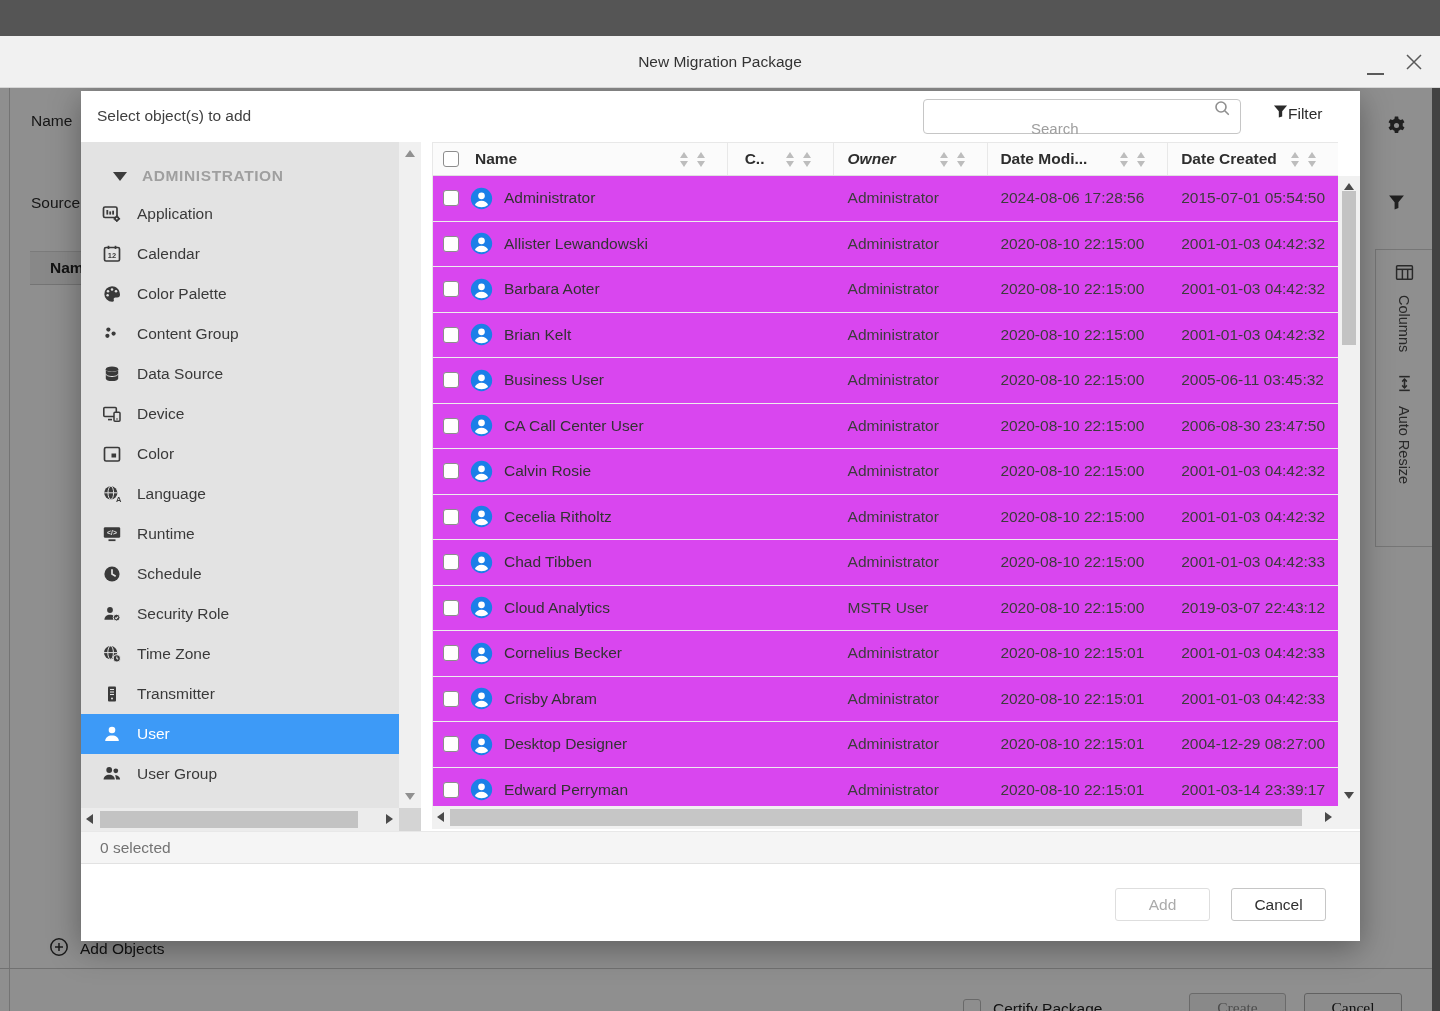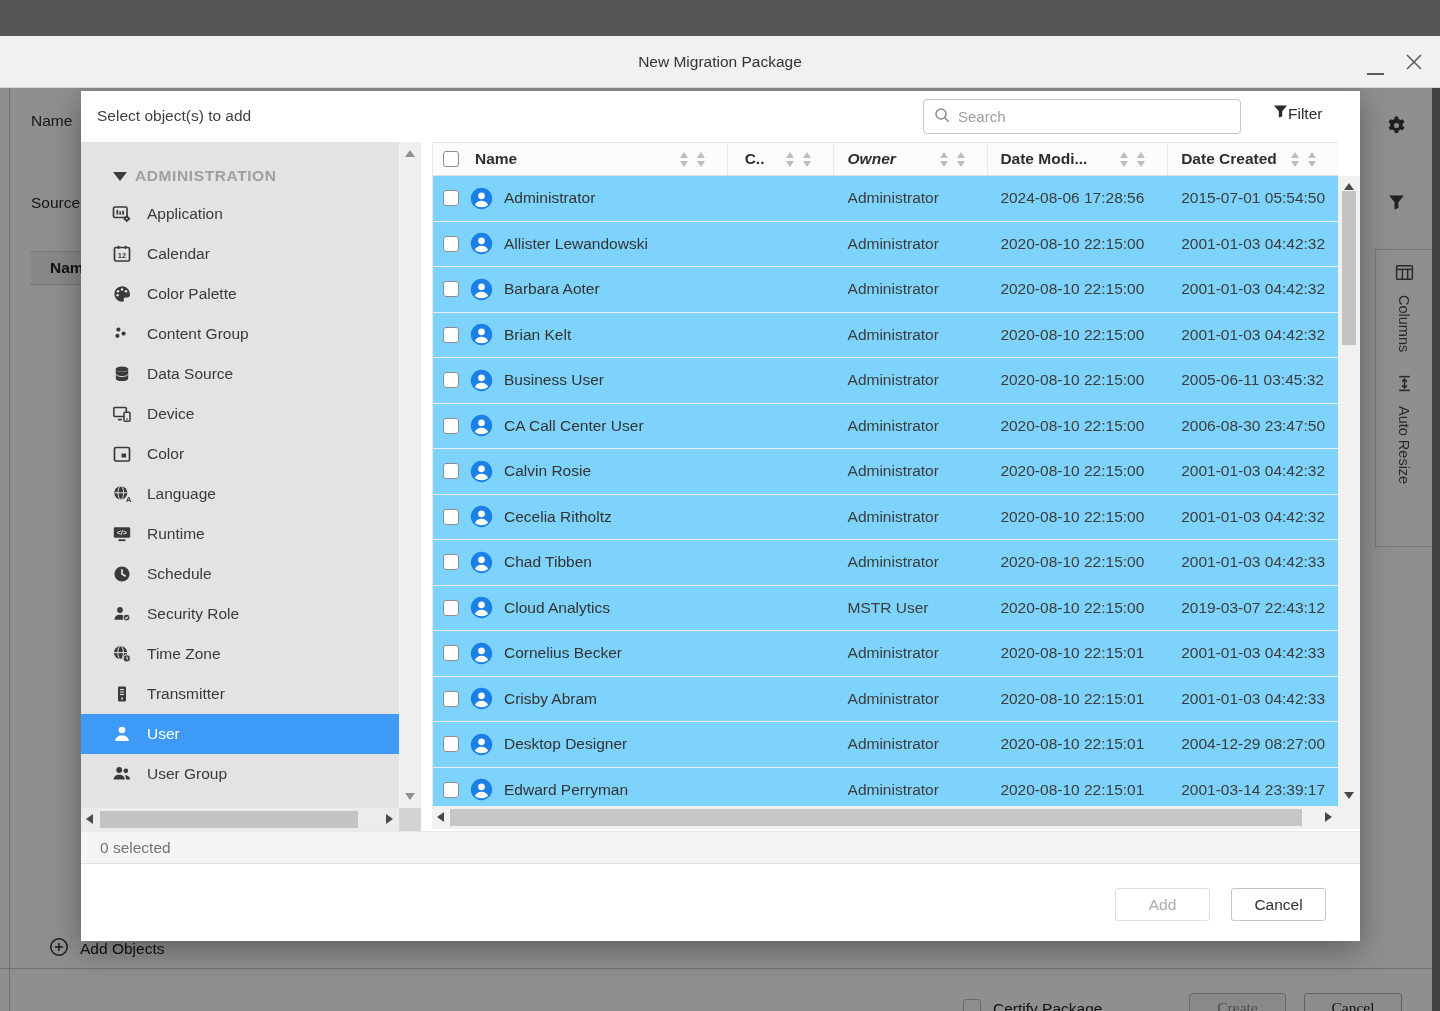--- a/index.html
+++ b/index.html
@@ -40,34 +40,34 @@
   .bg-cancel{left:1304px;top:905px;width:98px;border:1px solid #aeaeae;background:#fafafa;color:#222;}
   .bg-bottom{left:0;top:952px;width:1440px;height:7px;background:#707070;}
 
   .dim{position:absolute;left:0;top:52px;width:1440px;height:959px;background:rgba(0,0,0,0.44);z-index:10;}
 
   
   .modal{position:absolute;left:81px;top:55px;width:1279px;height:850px;background:#fff;z-index:20;
          box-shadow:0 8px 30px rgba(0,0,0,0.35);}
   .modal-title{position:absolute;left:16px;top:16px;font-size:15.5px;color:#3f3f3f;}
   .searchbox{position:absolute;left:842px;top:8px;width:318px;height:35px;border:1px solid #c6c6c6;
-      border-radius:4px;display:flex;align-items:center;padding:0 10px;gap:8px;background:#fff;}
+      border-radius:4px;display:flex;align-items:flex-end;padding:0 10px;background:#fff;flex-direction:column;}
   .searchbox input{border:none;outline:none;flex:1;font-size:15px;color:#333;font-family:inherit;background:transparent;}
   .searchbox input::placeholder{color:#9e9e9e;}
   .filter-btn{position:absolute;left:1192px;top:13px;display:flex;align-items:center;
       font-size:15.5px;color:#2b2b2b;cursor:pointer;}
 
   
   .sidebar{position:absolute;left:0;top:51px;width:318px;height:666px;background:#e3e3e3;
            --sbbg:#e3e3e3;overflow:hidden;padding-top:16px;}
-  .sb-section{height:36px;display:flex;align-items:center;padding-left:32px;gap:8px;}
+  .sb-section{height:36px;display:flex;align-items:center;padding-left:32px;gap:15px;}
   .caret-down{width:0;height:0;border-left:7px solid transparent;border-right:7px solid transparent;
       border-top:9px solid #3c3c3c;}
   .sb-section-label{font-size:15.5px;font-weight:bold;color:#9f9f9f;letter-spacing:.6px;}
-  .sb-item{height:40px;display:flex;align-items:center;padding-left:31px;gap:15px;color:#3a3a3a;cursor:pointer;}
+  .sb-item{height:40px;display:flex;align-items:center;padding-left:21px;gap:15px;color:#3a3a3a;cursor:pointer;}
   .sb-item.selected{background:var(--accent);color:#fff;--sbbg:var(--accent);}
   .sb-icon{width:20px;height:20px;flex:none;display:flex;align-items:center;justify-content:center;}
   .sb-icon svg{width:20px;height:20px;}
   .sb-label{font-size:15.5px;}
 
   
   .sb-vscroll{position:absolute;left:318px;top:51px;width:22px;height:666px;background:#f0f0f0;}
   .sb-hscroll{position:absolute;left:0;top:717px;width:318px;height:23px;background:#ececec;}
   .sb-corner{position:absolute;left:318px;top:717px;width:22px;height:23px;background:#d4d4d4;}
   .arr{position:absolute;width:0;height:0;}
@@ -87,21 +87,21 @@
   .col-name{width:295px;padding-left:10px;}
   .col-c{width:106px;padding-left:17px;}
   .col-owner{width:155px;padding-left:14px;font-style:italic;}
   .col-mod{width:180px;padding-left:12px;}
   .col-created{width:170px;padding-left:13px;}
   .th.col-name{gap:16px;}
   .sorts{margin-left:auto;margin-right:22px;display:flex;gap:9px;cursor:pointer;}
   .sortpair{display:flex;flex-direction:column;gap:3px;}
   .tri-u{width:0;height:0;border-left:4.5px solid transparent;border-right:4.5px solid transparent;border-bottom:6px solid #bdbdbd;}
   .tri-d{width:0;height:0;border-left:4.5px solid transparent;border-right:4.5px solid transparent;border-top:6px solid #bdbdbd;}
-  .tbody{height:630px;overflow:hidden;background:#7dd3fc;}
+  .tbody{height:630px;overflow:hidden;background:#d946ef;}
   .trow{height:45.5px;display:flex;align-items:center;border-bottom:1px solid #ededed;cursor:pointer;}
   .td-name{width:295px;display:flex;align-items:center;gap:11px;padding-left:10px;font-size:15.5px;color:#333;}
   .td-c{width:106px;}
   .td-owner{width:155px;padding-left:14px;font-size:15.5px;color:#3c3c3c;}
   .td-mod{width:180px;padding-left:12px;font-size:15.5px;color:#3c3c3c;}
   .td-created{width:170px;padding-left:13px;font-size:15.5px;color:#3c3c3c;}
   .avatar{width:23px;height:23px;flex:none;}
   .avatar svg{width:23px;height:23px;display:block;}
   .cbx{width:16px;height:16px;border:1.5px solid #8d8d8d;border-radius:3px;background:#fff;flex:none;cursor:pointer;}
 

